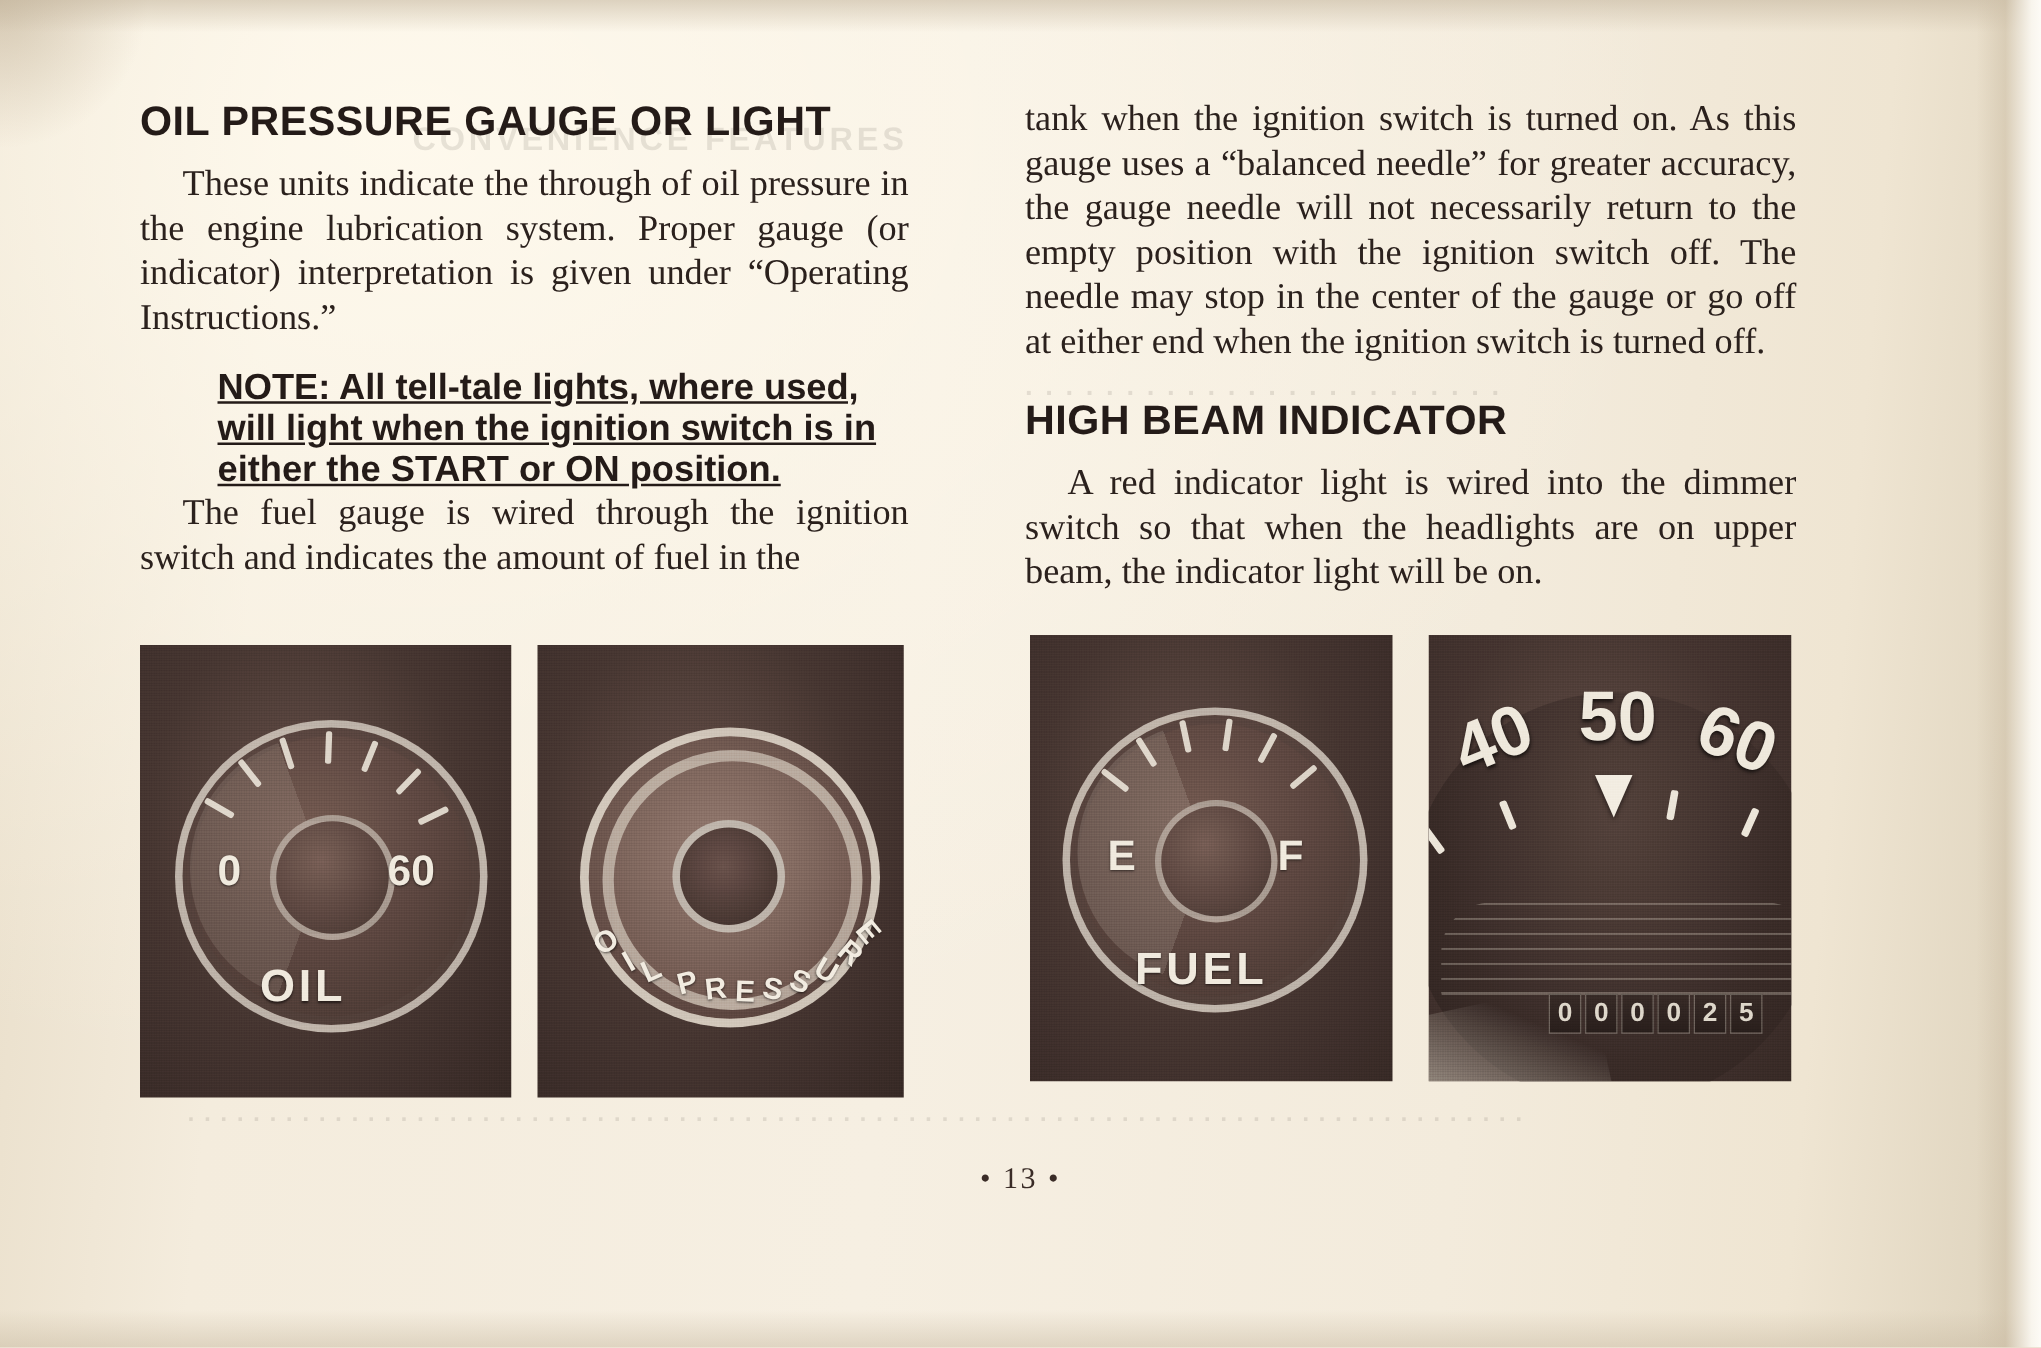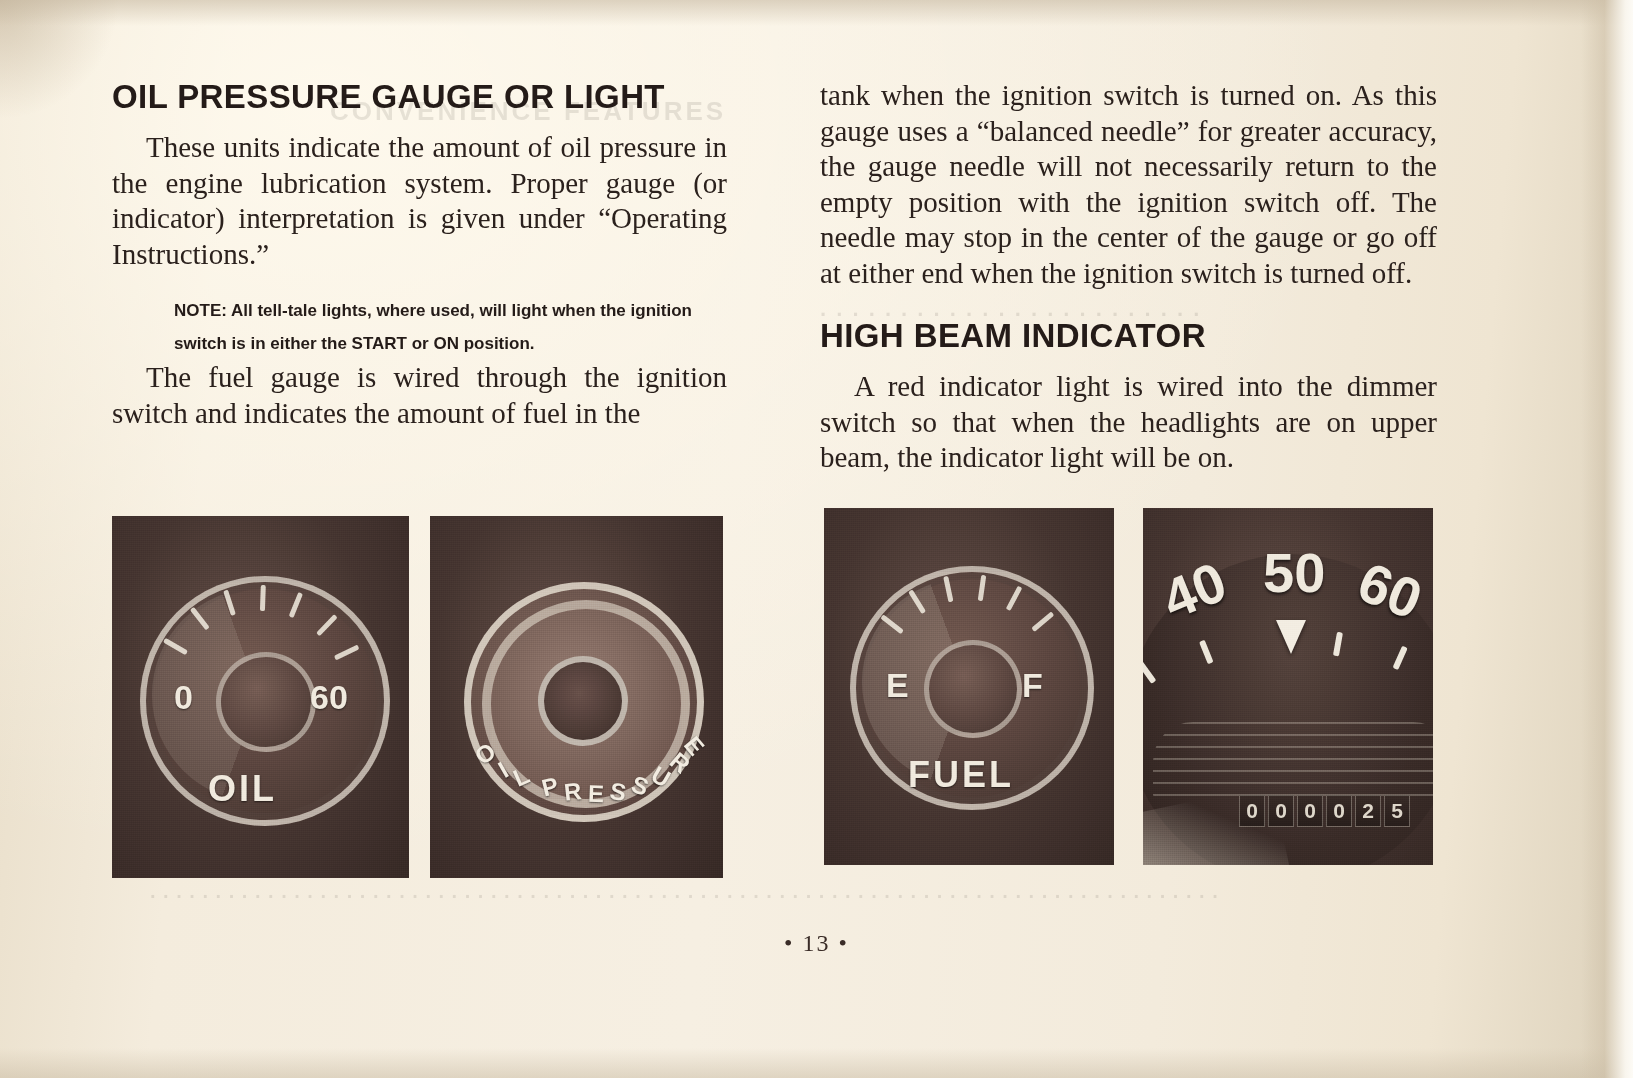--- a/index.html
+++ b/index.html
@@ -61,24 +61,25 @@
     text-indent:34px;
     color:#2b211d;
   }
   p.body.noindent{text-indent:0;}
 
   p.note{
     margin:22px 0 0 62px;
     width:552px;
     font-family:"Liberation Sans", sans-serif;
     font-weight:bold;
-    font-size:17px;
+    font-size:29px;
     line-height:33px;
     text-align:left;
     color:#241b18;
+    text-decoration:underline;
   }
 
   
   .figs-left{position:absolute;left:112px;top:516px;}
   .figs-right{position:absolute;left:824px;top:508px;}
   .figrow{display:flex;}
   .fig{
     position:relative;
     overflow:hidden;
     background:#4a3530;
@@ -219,21 +220,21 @@
 <div class="edge-right"></div>
 
 <div class="content">
 
   <div class="bleed" style="left:330px;top:96px;font-size:26px;letter-spacing:3px;">CONVENIENCE FEATURES</div>
   <div class="bleed" style="left:820px;top:296px;font-size:22px;letter-spacing:2px;">. . . . . . . . . . . . . . . . . . . . . . . .</div>
   <div class="bleed" style="left:150px;top:880px;font-size:20px;letter-spacing:1px;">. . . . . . . . . . . . . . . . . . . . . . . . . . . . . . . . . . . . . . . . . . . . . . . . . . . . . . . . . . . . . . . . . . . . . . . . . . . . . . . . . .</div>
 
   <div class="col col-left">
     <h2 class="sec">OIL PRESSURE GAUGE OR LIGHT</h2>
-    <p class="body">These units indicate the amount of oil pressure in the engine lubrication system. Proper gauge (or indicator) interpretation is given under “Operating Instructions.”</p>
+    <p class="body">These units indicate the through of oil pressure in the engine lubrication system. Proper gauge (or indicator) interpretation is given under “Operating Instructions.”</p>
     <p class="note">NOTE: All tell-tale lights, where used, will light when the ignition switch is in either the START or ON position.</p>
     <p class="body">The fuel gauge is wired through the ignition switch and indicates the amount of fuel in the</p>
   </div>
 
   <div class="col col-right">
     <p class="body noindent">tank when the ignition switch is turned on. As this gauge uses a “balanced needle” for greater accuracy, the gauge needle will not necessarily return to the empty position with the ignition switch off. The needle may stop in the center of the gauge or go off at either end when the ignition switch is turned off.</p>
     <h2 class="sec gap">HIGH BEAM INDICATOR</h2>
     <p class="body">A red indicator light is wired into the dimmer switch so that when the headlights are on upper beam, the indicator light will be on.</p>
   </div>
 

